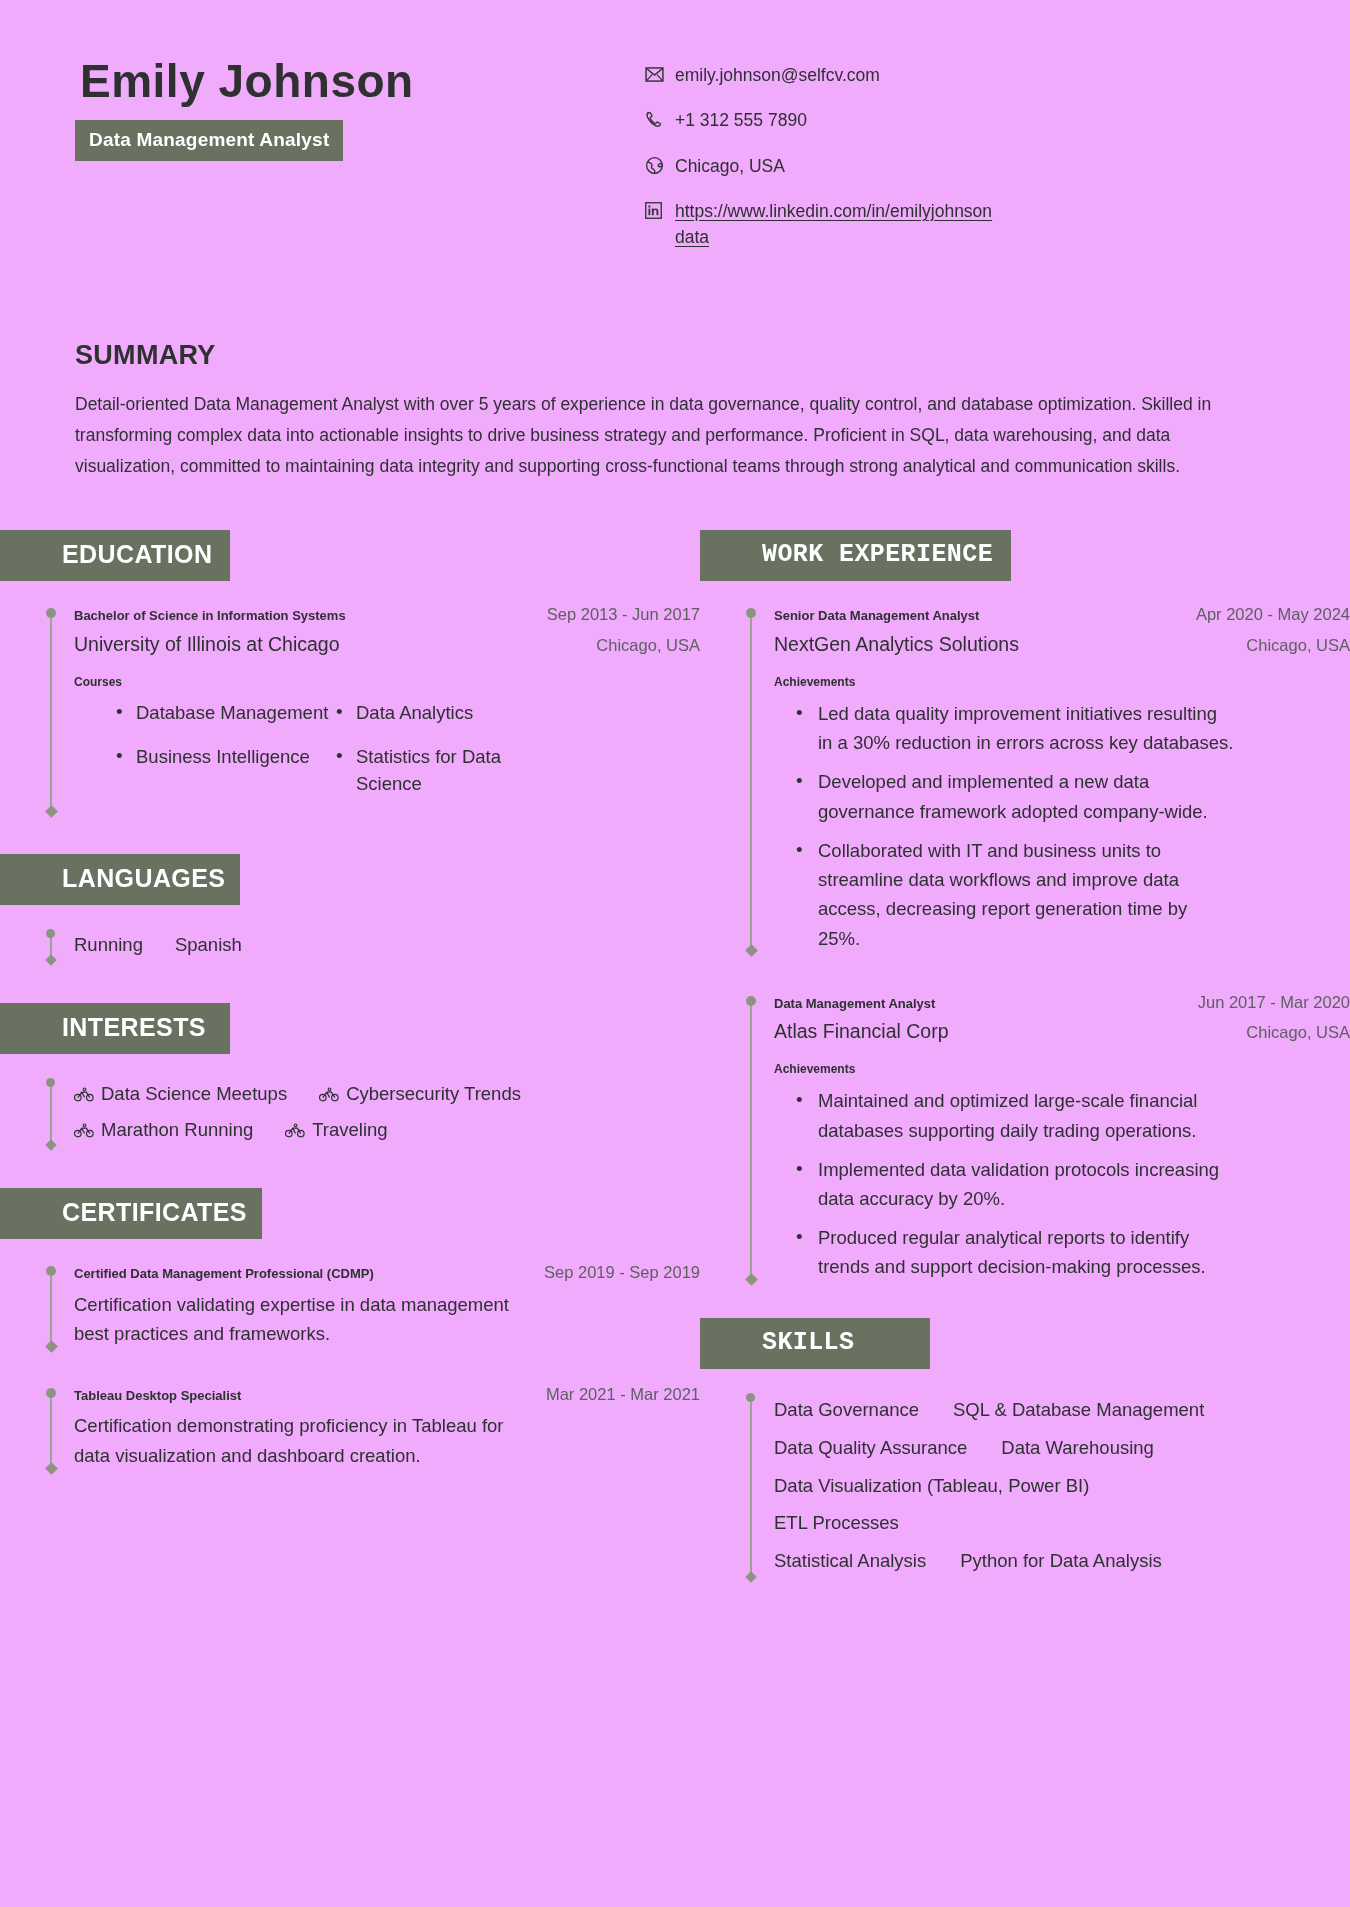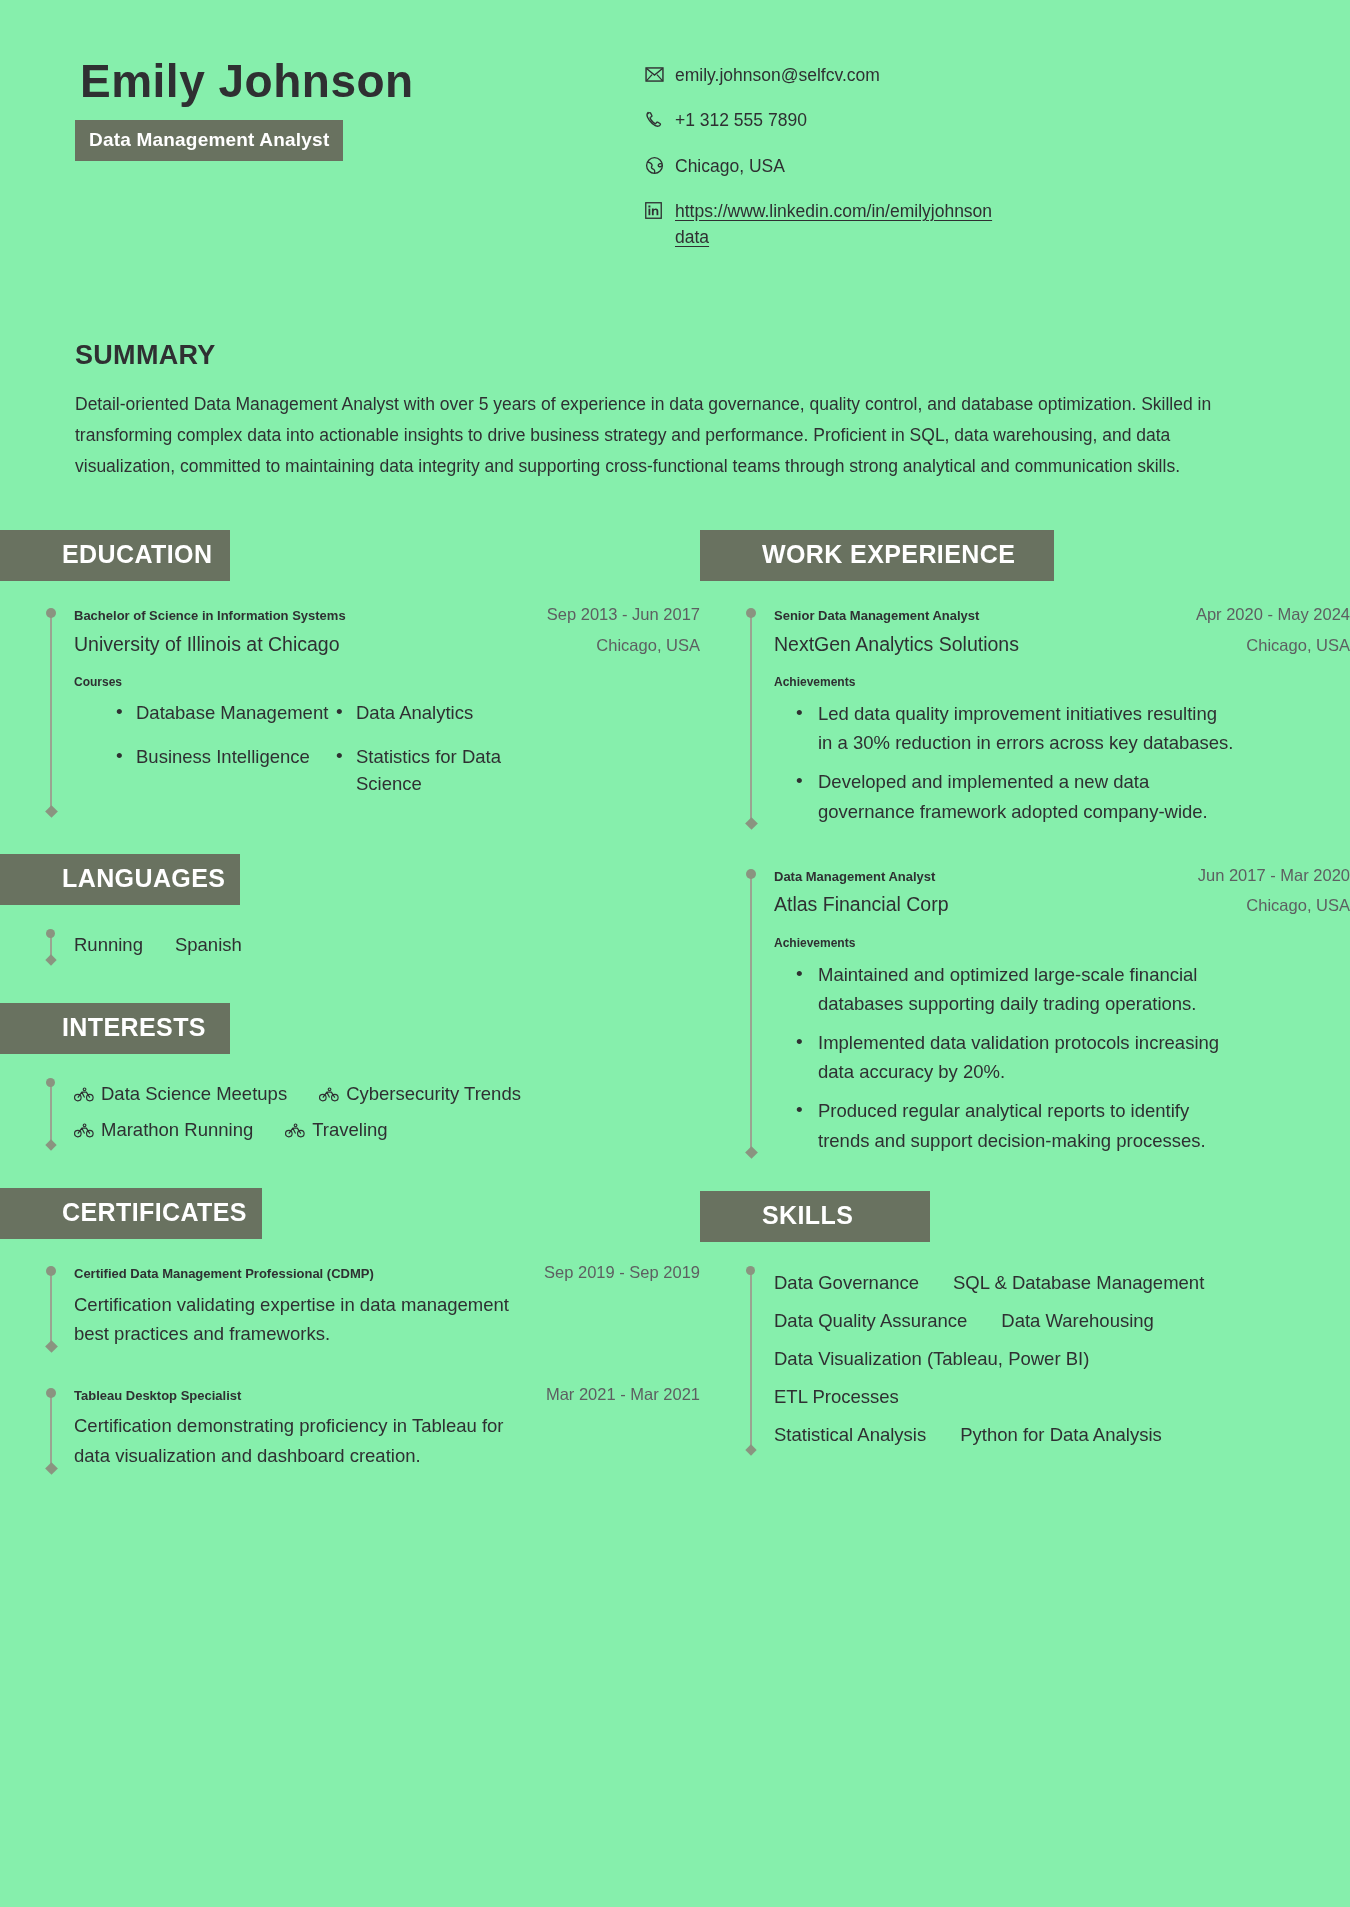--- a/index.html
+++ b/index.html
@@ -12,21 +12,21 @@
   body {
     font-family: "Liberation Sans", sans-serif;
     color: #2f3032;
     -webkit-font-smoothing: antialiased;
   }
 
   .page {
     position: relative;
     width: 1350px;
     min-height: 1907px;
-    background: #86efac;
+    background: #f0abfc;
     padding: 0;
     overflow: hidden;
   }
 
   
   .header {
     display: flex;
     align-items: flex-start;
     padding: 55px 75px 0 75px;
   }
@@ -105,21 +105,21 @@
     background: #697260;
     color: #ffffff;
     font-size: 25px;
     font-weight: 700;
     letter-spacing: 0.4px;
     padding: 10px 0 12px 0;
     display: block;
   }
   
   .col-left .section-bar  { padding-left: 62px; padding-right: 15px; width: max-content; min-width: 230px; }
-  .col-right .section-bar { padding-left: 62px; padding-right: 39px; width: max-content; min-width: 230px; margin-left: 0; }
+  .col-right .section-bar { padding-left: 62px; padding-right: 18px; width: max-content; min-width: 230px; margin-left: 0; font-family: Liberation Mono, monospace; }
 
   .col-right { margin-left: 0; }
   .right-inner { padding-left: 0; }
 
   
   .entries { padding-left: 0; }
   .entry {
     position: relative;
     padding-left: 28px;
     margin-top: 22px;
@@ -499,20 +499,21 @@
                 <div class="entry-date">Apr 2020 - May 2024</div>
               </div>
               <div class="row-line">
                 <div class="entry-sub">NextGen Analytics Solutions</div>
                 <div class="entry-loc">Chicago, USA</div>
               </div>
               <div class="entry-label">Achievements</div>
               <ul class="bullets">
                 <li>Led data quality improvement initiatives resulting in a 30% reduction in errors across key databases.</li>
                 <li>Developed and implemented a new data governance framework adopted company-wide.</li>
+                <li>Collaborated with IT and business units to streamline data workflows and improve data access, decreasing report generation time by 25%.</li>
               </ul>
             </div>
 
             <div class="entry" style="margin-top:38px">
               <span class="tl-line"></span>
               <span class="tl-dot"></span>
               <span class="tl-diamond"></span>
               <div class="row-line">
                 <div class="entry-title" style="max-width:300px">Data Management Analyst</div>
                 <div class="entry-date">Jun 2017 - Mar 2020</div>

